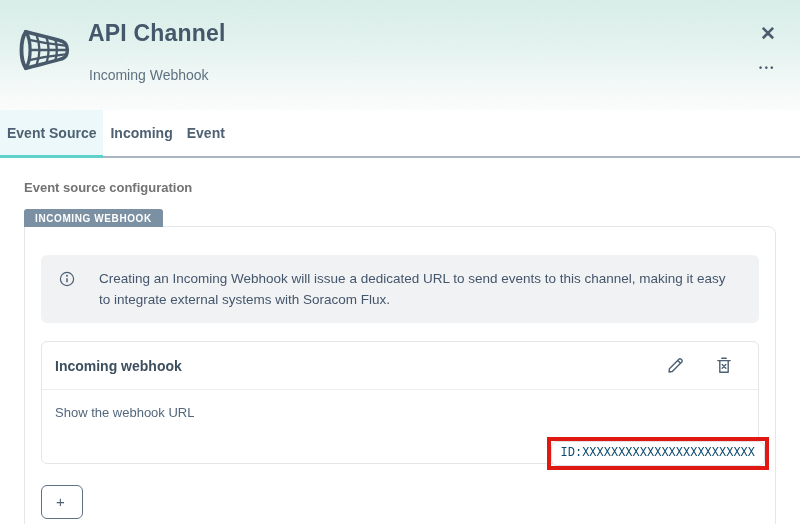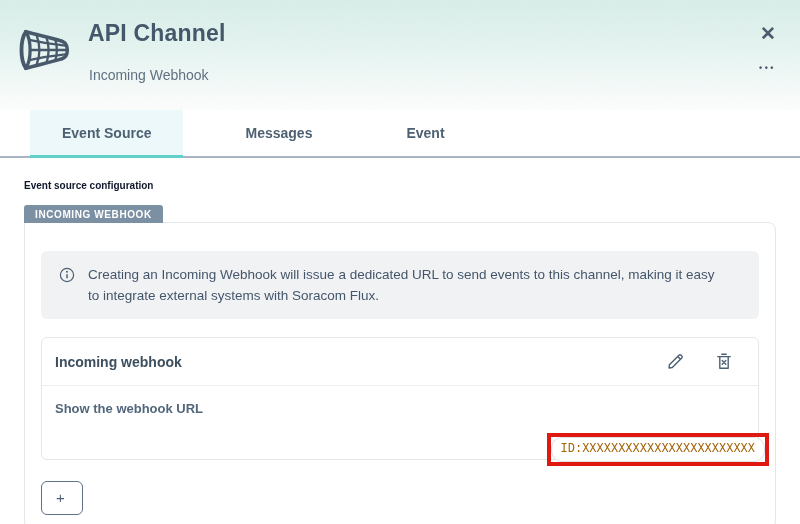--- a/index.html
+++ b/index.html
@@ -39,80 +39,79 @@
     font-weight:bold;
   }
 
   
   .tabbar {
     display:flex; height:48px; align-items:stretch;
     border-bottom:2px solid #aab4c3;
     background:#fff;
   }
   .tab {
-    display:flex; align-items:center; padding:0 32px;
+    display:flex; align-items:center; padding:0 7px;
     font-size:14px; font-weight:bold; color:#4e6173;
     cursor:pointer; margin-bottom:-2px; border-bottom:2px solid transparent;
     white-space:nowrap;
-    margin-left:30px;
   }
   .tab.active {
     background:#ecf8f9;
     border-bottom:3px solid #5fd0ca;
   }
 
   
   .content { padding:22px 24px 0 24px; }
-  .section-title { font-size:10px; font-weight:bold; color:#0f172a; }
+  .section-title { font-size:13px; font-weight:bold; color:#737373; }
 
   .boxwrap { margin-top:31px; position:relative; }
   .badge {
     position:absolute; top:-17px; left:0;
     background:#7c90a3; color:#ffffff;
     font-size:10px; font-weight:bold; letter-spacing:.6px;
     padding:4px 11px 3px 11px; border-radius:3px 3px 0 0;
   }
   .webhook-box {
     border:1px solid #e3e7ea; border-radius:0 8px 8px 8px;
     padding:28px 16px 14px 16px;
     background:#fff;
   }
 
   .alert {
     background:#f1f2f4; border-radius:6px;
-    padding:13px 18px; display:flex; gap:13px;
+    padding:13px 18px; display:flex; gap:24px;
     font-size:13.5px; line-height:21px; color:#44566b;
   }
   .alert svg { flex:0 0 auto; margin-top:3px; }
   .alert-text { max-width:640px; }
 
   .card {
     margin-top:18px; border:1px solid #e3e7ea; border-radius:6px;
     position:relative; background:#fff;
   }
   .card-hd {
     display:flex; align-items:center; justify-content:space-between;
     padding:13px 24px 13px 13px; border-bottom:1px solid #eceff1;
   }
   .card-title { font-size:14px; font-weight:bold; color:#3d4f5f; }
   .card-actions { display:flex; gap:29px; align-items:center; }
   .icon-btn { cursor:pointer; display:inline-flex; }
-  .card-bd { padding:13px 13px 42px 13px;font-weight:bold; }
+  .card-bd { padding:13px 13px 42px 13px; }
   .webhook-link { font-size:13px; color:#52677c; cursor:pointer; }
 
   .id-annotation {
     position:absolute; right:-11px; bottom:-7px;
     border:4px solid #e01812; display:inline-flex;
     background:transparent; z-index:3;
   }
   .id-chip {
-    background:#ffffff; border:1px solid #dde1e6; border-radius:11px;
+    background:#ffffff; border:1px solid #dde1e6; border-radius:6px;
     padding:4px 9px 5px 9px;
     font-family:"Liberation Mono","DejaVu Sans Mono",monospace;
-    font-size:12px; color:#a16207; white-space:nowrap;
+    font-size:12px; color:#0c4a6e; white-space:nowrap;
   }
 
   .create-btn {
     margin-top:21px; display:inline-flex; align-items:center; gap:9px;
     border:1.5px solid #5f7184; border-radius:6px; background:#fff;
     padding:8px 17px 9px 14px; font-size:13.5px; color:#44566b;
     cursor:pointer; font-family:inherit;
   }
   .create-btn .plus { font-size:15px; color:#4e6173; line-height:1; }
 
@@ -150,21 +149,21 @@
     </svg>
 
     <div class="hdr-title">API Channel</div>
     <div class="hdr-sub">Incoming Webhook</div>
     <div class="close-btn">✕</div>
     <div class="menu-btn">•••</div>
   </div>
 
   <div class="tabbar">
     <div class="tab active">Event Source</div>
-    <div class="tab">Messages</div>
+    <div class="tab">Incoming</div>
     <div class="tab">Event</div>
   </div>
 
   <div class="content">
     <div class="section-title">Event source configuration</div>
 
     <div class="boxwrap">
       <div class="badge">INCOMING WEBHOOK</div>
 
       <div class="webhook-box">

